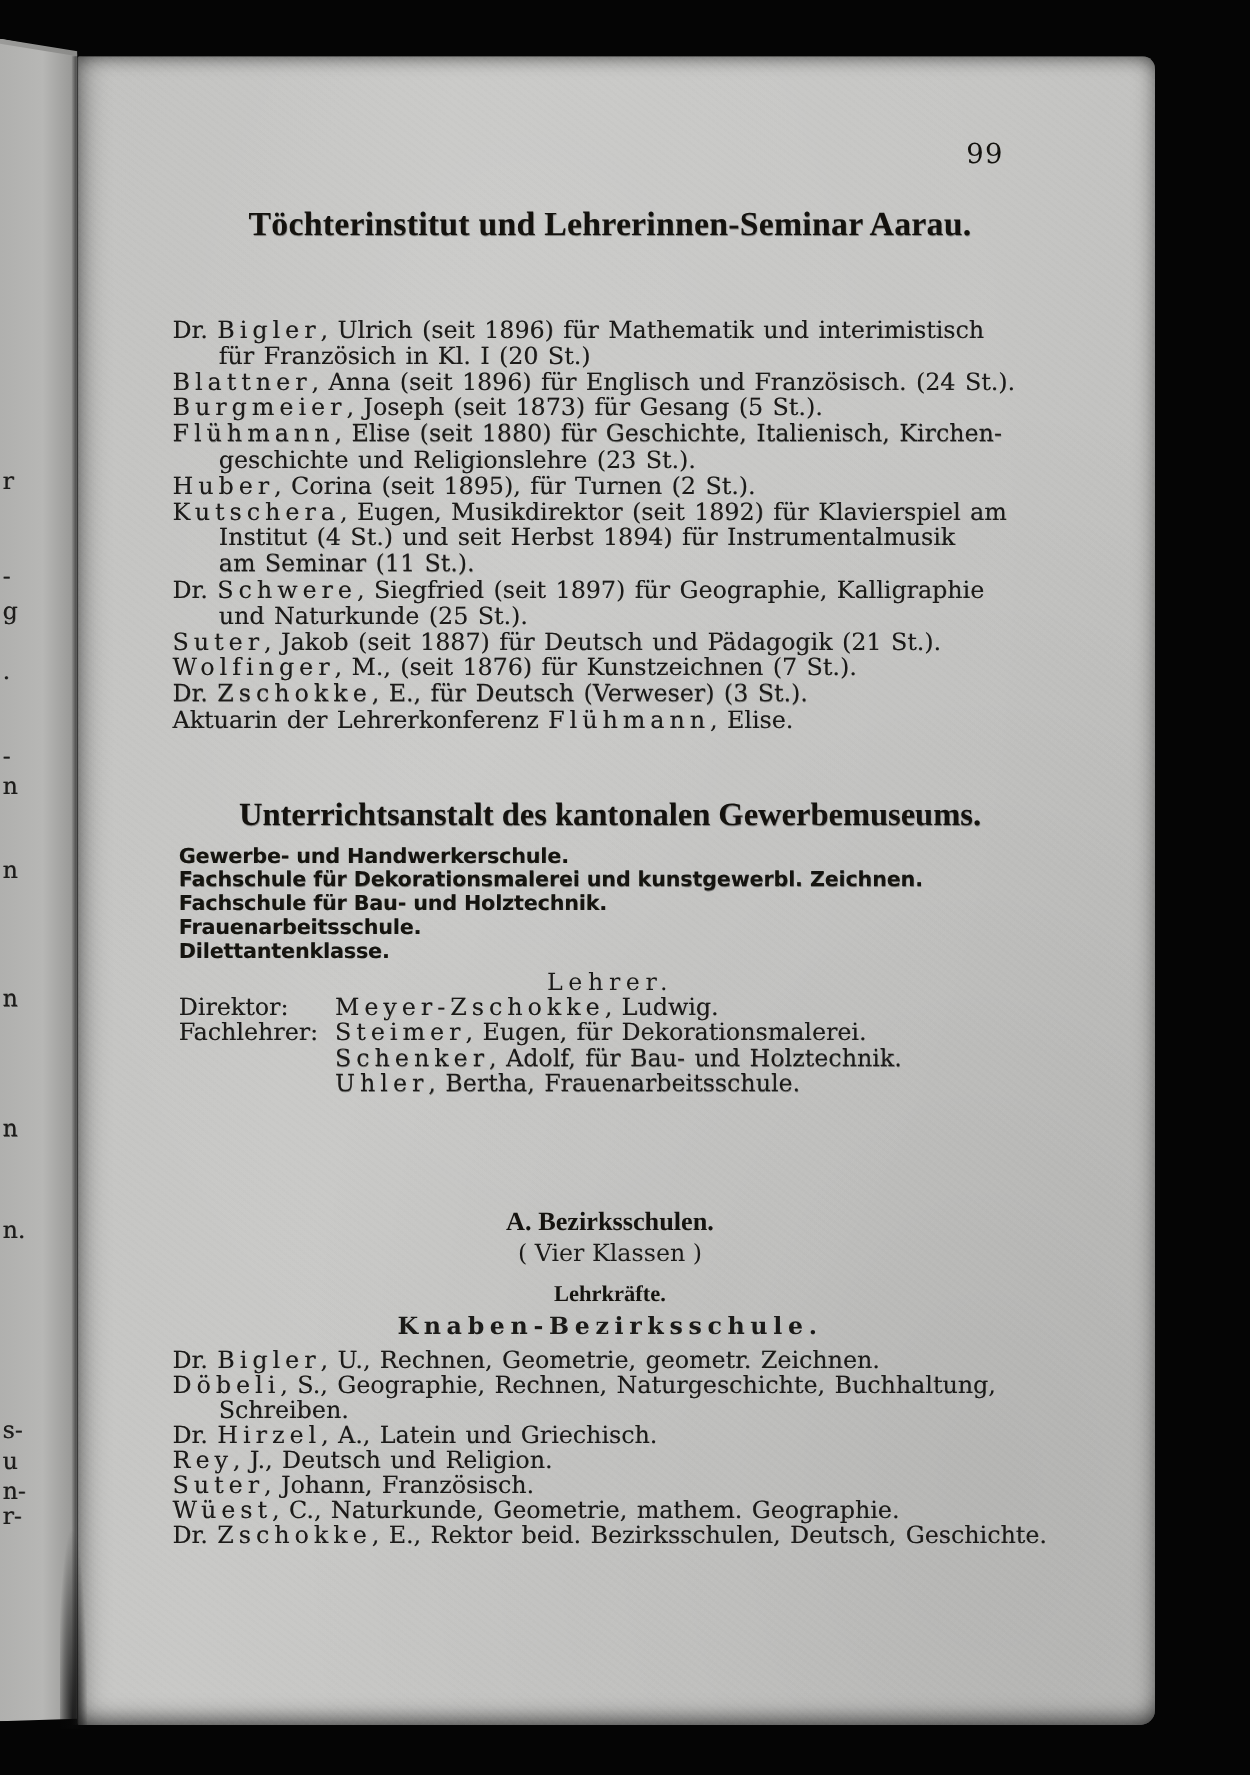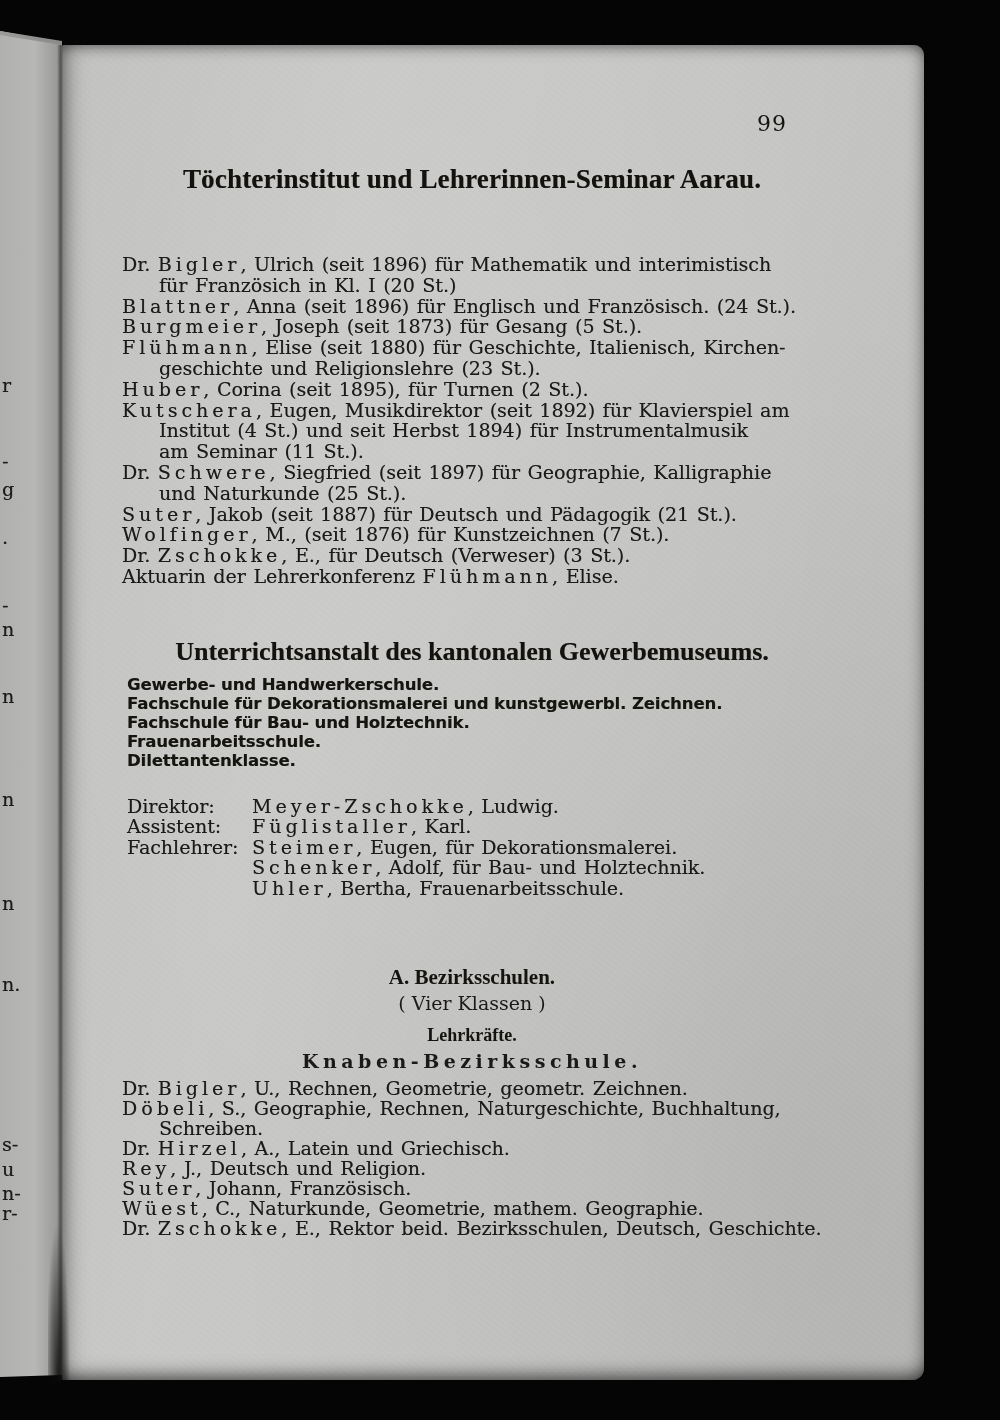--- a/index.html
+++ b/index.html
@@ -27,21 +27,21 @@
                    inset 16px 0 22px -14px rgba(0,0,0,.5);}
   .grain{position:absolute;inset:0;border-radius:inherit;pointer-events:none;opacity:.5;
         background:
          repeating-linear-gradient(37deg,rgba(0,0,0,.015) 0 2px,transparent 2px 5px),
          repeating-linear-gradient(-53deg,rgba(255,255,255,.02) 0 1px,transparent 1px 4px);}
   .crease{position:absolute;left:57px;top:45px;width:9px;height:1335px;
         background:linear-gradient(to right,rgba(40,40,38,0),rgba(40,40,38,.5) 40%,rgba(130,130,128,.18) 70%,rgba(0,0,0,0));}
   .crease-shadow{position:absolute;left:48px;top:1225px;width:22px;height:158px;
         background:radial-gradient(ellipse at 45% 100%,rgba(8,8,8,.85),rgba(8,8,8,.35) 45%,transparent 72%);}
   
-  .content{position:absolute;left:60px;top:0;width:700px;height:1089px;color:#1b1a18;}
+  .content{position:absolute;left:76px;top:0;width:700px;height:1089px;color:#1b1a18;}
   .abs{position:absolute;left:0;width:100%;}
   .center{text-align:center;}
   .pageno{font:400 22px "DejaVu Serif",serif;letter-spacing:1px;color:#14130f;}
   .h-main{font:700 27px "Liberation Serif",serif;letter-spacing:.2px;color:#14120e;
           text-shadow:.4px .4px .6px rgba(10,10,10,.4);}
   .h-sub-bold{font:700 18px "Liberation Serif",serif;color:#15130f;}
   .h-sec2{font:700 26px "Liberation Serif",serif;color:#14120e;text-shadow:.4px .4px .6px rgba(10,10,10,.4);}
   .h-sec3{font:700 26px "Liberation Serif",serif;letter-spacing:1px;color:#14120e;text-shadow:.4px .4px .6px rgba(10,10,10,.4);}
   .h-a{font:700 21px "Liberation Serif",serif;color:#15130f;}
   .serifline{font:19px "DejaVu Serif",serif;}
@@ -134,28 +134,25 @@
         </div>
 
       <div class="abs center h-sec2" style="top:592px;">Unterrichtsanstalt des kantonalen Gewerbemuseums.</div>
       <div class="abs schools" style="top:630px;left:5px;" id="schools">
           <div>Gewerbe- und Handwerkerschule.</div>
           <div>Fachschule für Dekorationsmalerei und kunstgewerbl. Zeichnen.</div>
           <div>Fachschule für Bau- und Holztechnik.</div>
           <div>Frauenarbeitsschule.</div>
           <div>Dilettantenklasse.</div>
         </div>
+      <div class="abs center serifline spaced" style="top:730px;">Lehrer.</div>
       <div class="abs staff" style="top:751px;" id="staff">
           <div class="staffrow tline">
             <div class="stafflabel">Direktor:</div>
             <div><span class="spname">Meyer-Zschokke</span><span>, Ludwig.</span></div>
-          </div>
-          <div class="staffrow tline">
-            <div class="stafflabel">Assistent:</div>
-            <div><span class="spname">Füglistaller</span><span>, Karl.</span></div>
           </div>
           <div class="staffrow tline">
             <div class="stafflabel">Fachlehrer:</div>
             <div><span class="spname">Steimer</span><span>, Eugen, für Dekorationsmalerei.</span></div>
           </div>
           <div class="staffrow tline">
             <div class="stafflabel"></div>
             <div><span class="spname">Schenker</span><span>, Adolf, für Bau- und Holztechnik.</span></div>
           </div>
           <div class="staffrow tline">

